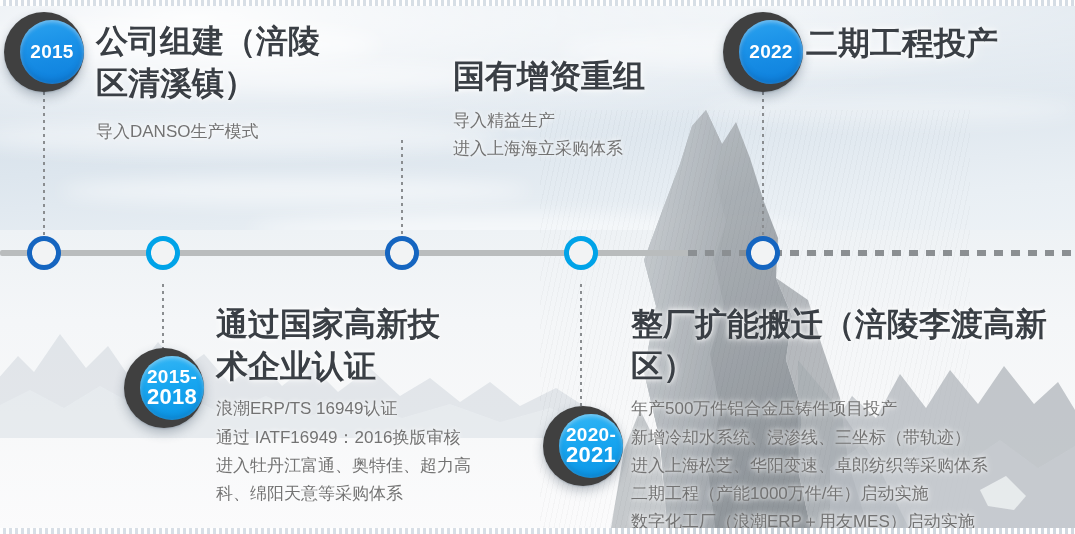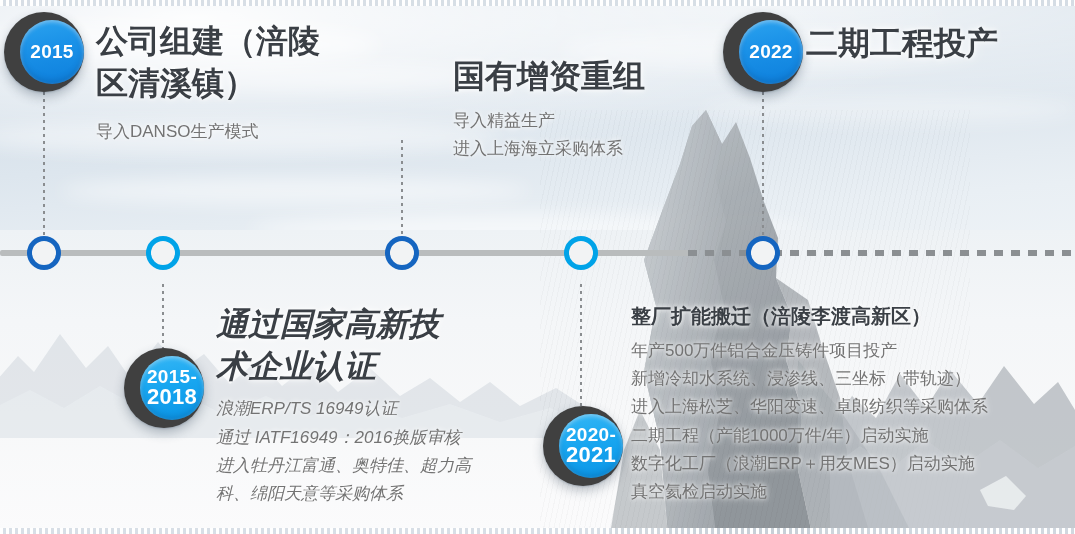--- a/index.html
+++ b/index.html
@@ -105,21 +105,21 @@
   .head{
     font-size:32px;font-weight:bold;color:#3a3f45;line-height:1.32;
     text-shadow:0 0 4px rgba(255,255,255,.95),0 0 9px rgba(255,255,255,.85);
     white-space:pre-line;
   }
   .body{
     font-size:17px;color:#737373;line-height:1.65;
     text-shadow:0 0 4px rgba(255,255,255,.92),0 0 8px rgba(255,255,255,.75);
     white-space:pre-line;
   }
-  .head.small{font-size:20px;}
+  .head.small{font-size:32px;}
 
   
   .edgestrip{
     position:absolute;left:0;width:1075px;height:6px;
     background-image:linear-gradient(90deg,#ffffff 0 3px, rgba(210,218,226,.85) 3px 6px);
     background-size:6px 6px;
   }
   .edgestrip.top{top:0;}
   .edgestrip.bottom{bottom:0;}
 </style>
@@ -219,21 +219,21 @@
   <div class="block" style="left:806px;top:22px;width:260px;">
     <div class="head">二期工程投产</div>
   </div>
 
   <div class="badge bright" style="left:124px;top:348px;">
     <div class="inner">
       <span class="l1">2015-</span>
       <span class="l2">2018</span>
     </div>
   </div>
-  <div class="block" style="left:216px;top:303px;width:330px;font-style:italic;">
+  <div class="block" style="left:216px;top:303px;width:330px;">
     <div class="head">通过国家高新技
 术企业认证</div>
     <div class="body" style="margin-top:8px;">浪潮ERP/TS 16949认证
 通过 IATF16949：2016换版审核
 进入牡丹江富通、奥特佳、超力高
 科、绵阳天意等采购体系</div>
   </div>
 
   <div class="badge bright" style="left:543px;top:406px;">
     <div class="inner">

